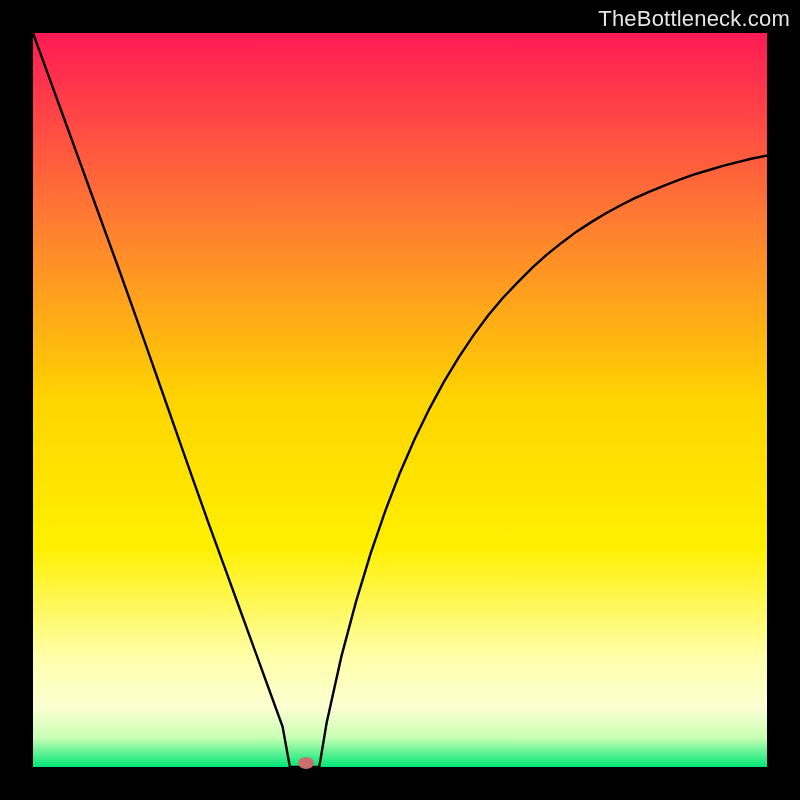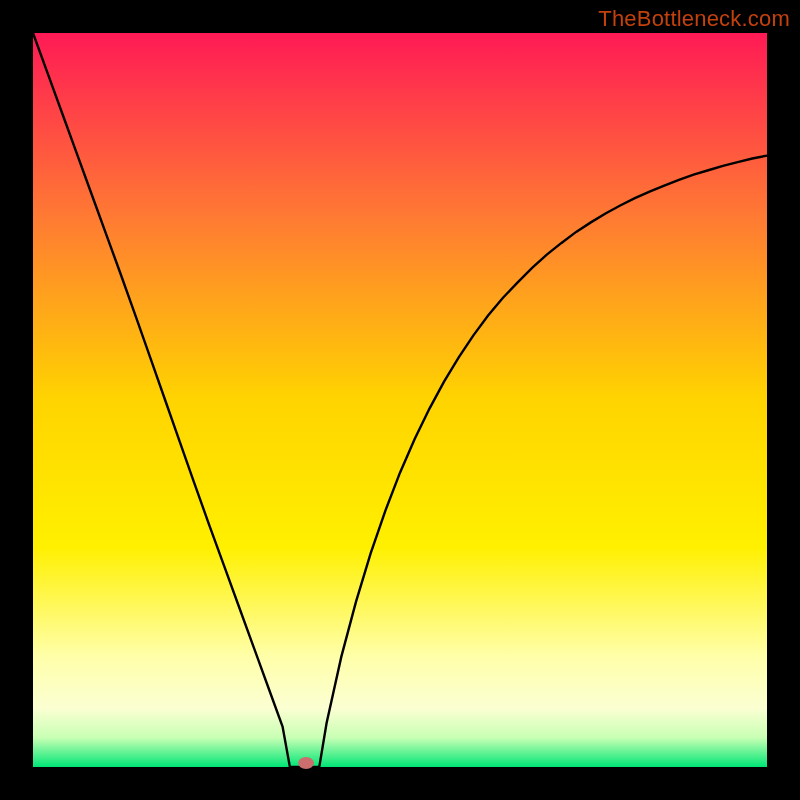--- a/index.html
+++ b/index.html
@@ -14,21 +14,21 @@
   .chart-container {
     position: relative;
     width: 800px;
     height: 800px;
     background: #000;
   }
   .watermark {
     position: absolute;
     top: 6px;
     right: 10px;
-    color: #c2410c;
+    color: #e5e5e5;
     font-size: 22px;
     font-weight: 400;
     letter-spacing: 0.2px;
     font-family: Arial, Helvetica, sans-serif;
   }
   svg {
     display: block;
   }
 </style>
 </head>

